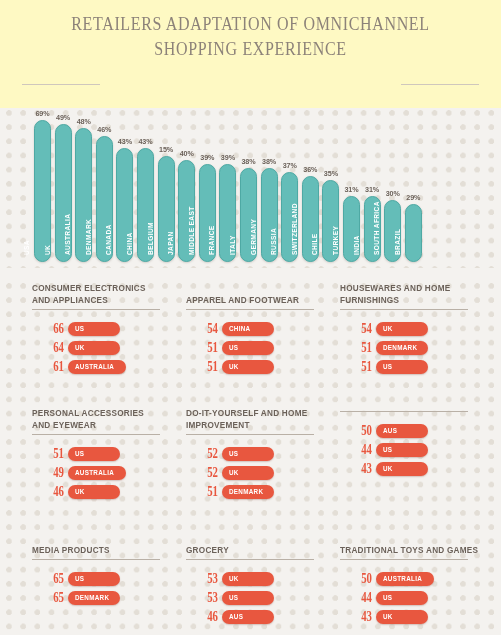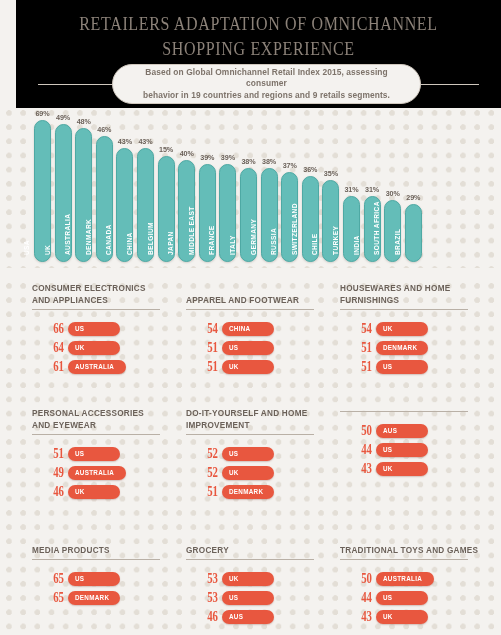--- a/index.html
+++ b/index.html
@@ -17,21 +17,21 @@
     position:absolute;left:0;right:0;
     background-image:radial-gradient(circle at 3px 3px, #e3ded6 2.6px, rgba(227,222,214,0) 3.1px);
     background-size:14.2px 14.2px;
     background-position:6px 0px;
     pointer-events:none;
   }
   #dots-chart{top:110px;height:158px;}
   #dots-panels{top:283px;height:352px;}
 
   
-  .header{position:absolute;left:16px;right:0;top:0;height:108px;background:#000000;}
+  .header{position:absolute;left:0;right:0;top:0;height:108px;background:#fef9c3;}
   .title{
     position:absolute;left:0;right:0;top:11px;
     text-align:center;
     font-family:"Liberation Serif",serif;
     font-size:19.5px;
     letter-spacing:.8px;
     line-height:25px;
     color:#8c8279;
     font-weight:400;
     transform:scaleX(.82);
@@ -112,24 +112,20 @@
 <div id="root">
 
   <div class="dots" id="dots-chart"></div>
   <div class="dots" id="dots-panels"></div>
 
   <div class="header">
     <div class="title">RETAILERS ADAPTATION OF OMNICHANNEL
 SHOPPING EXPERIENCE</div>
     <div class="rule" id="rule-left"></div>
     <div class="rule" id="rule-right"></div>
-    <div class="capsule">
-      <div class="capsule-text">Based on Global Omnichannel Retail Index 2015, assessing consumer
-behavior in 19 countries and regions and 9 retails segments.</div>
-    </div>
   </div>
 
   <div class="chart" id="chart">
       <div class="bar-col" style="left: 34px; height: 158px;">
         <div class="bar-pct" style="bottom: 150px;">69%</div>
         <div class="bar" style="height: 142px; bottom: 6px;">
           <div class="bar-label">USA</div>
         </div>
       </div>
       <div class="bar-col" style="left: 54.6px; height: 158px;">

